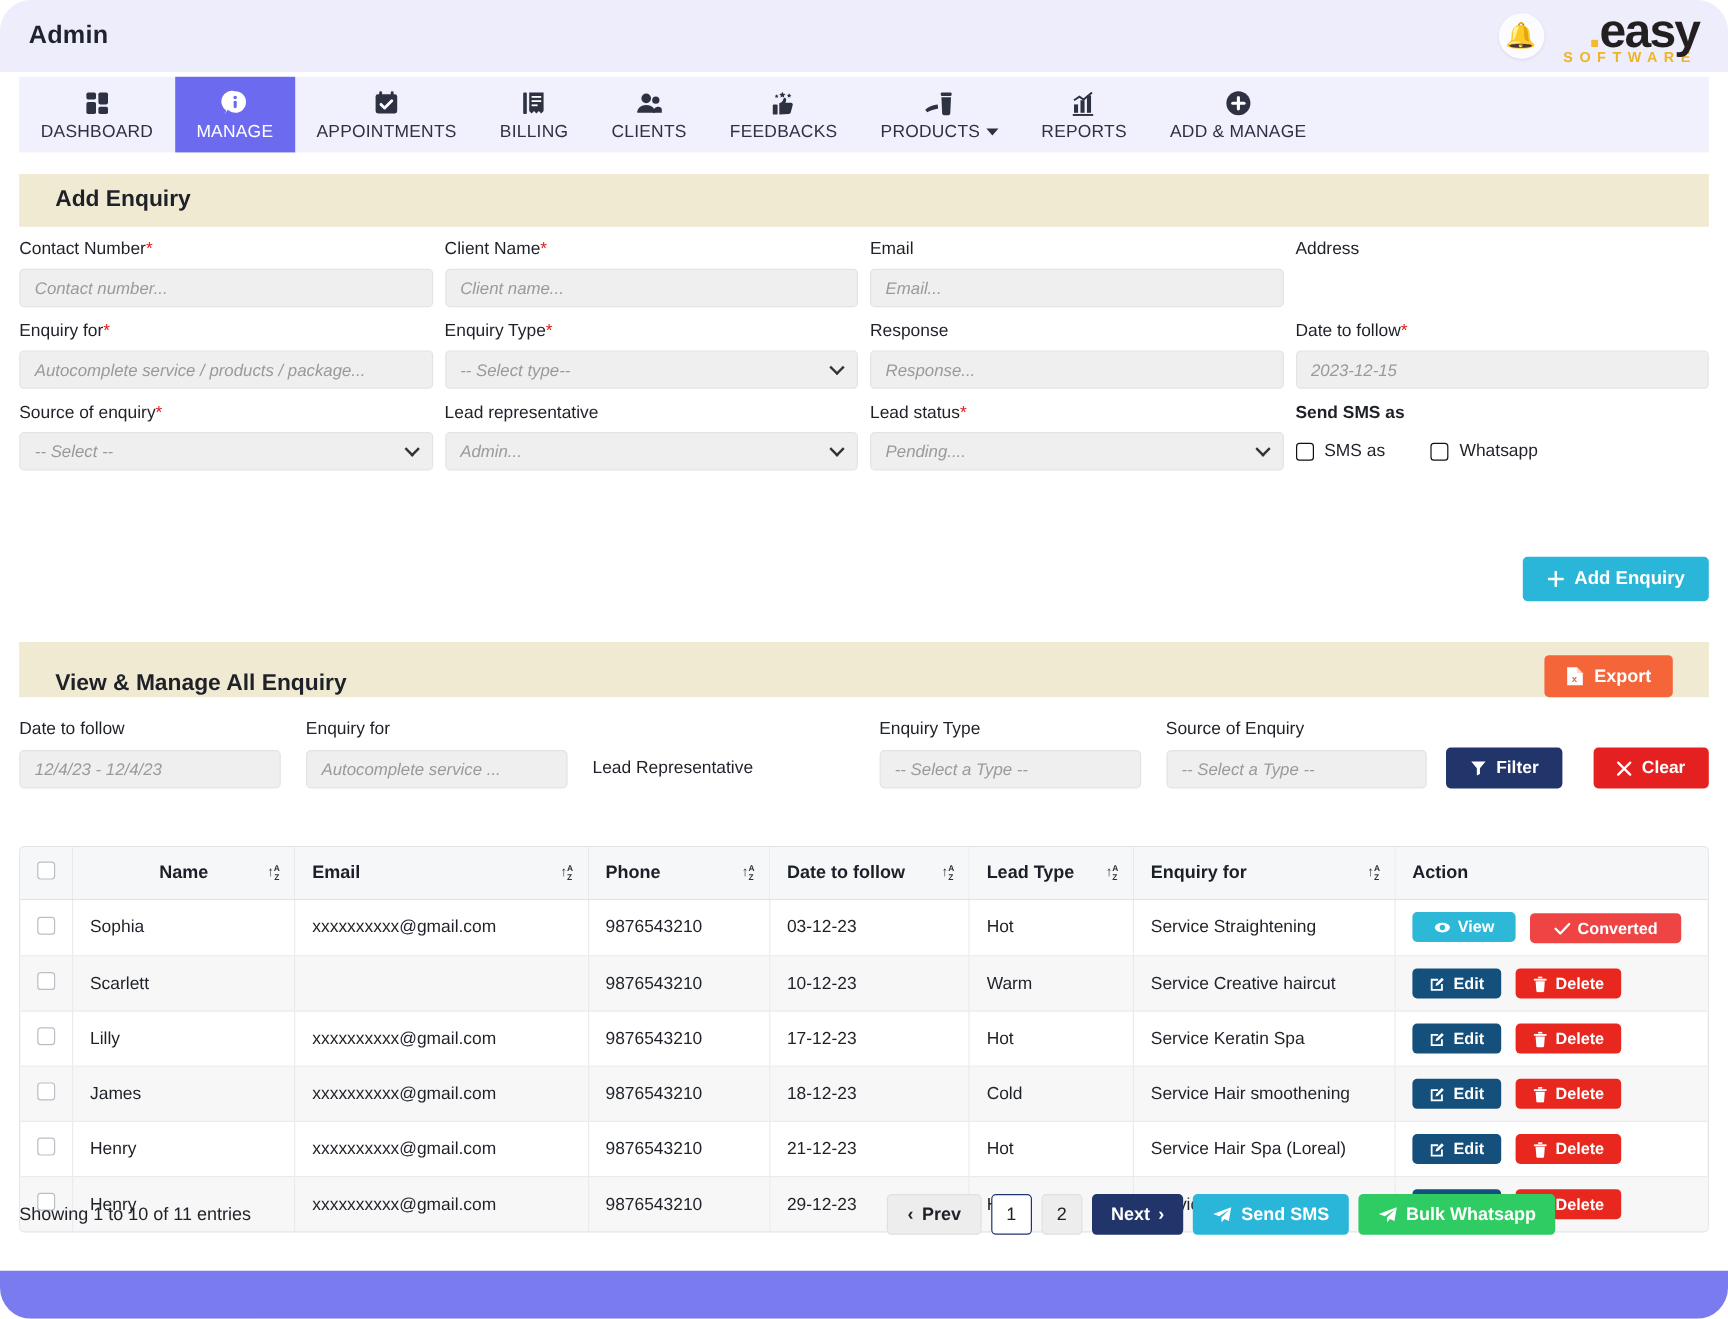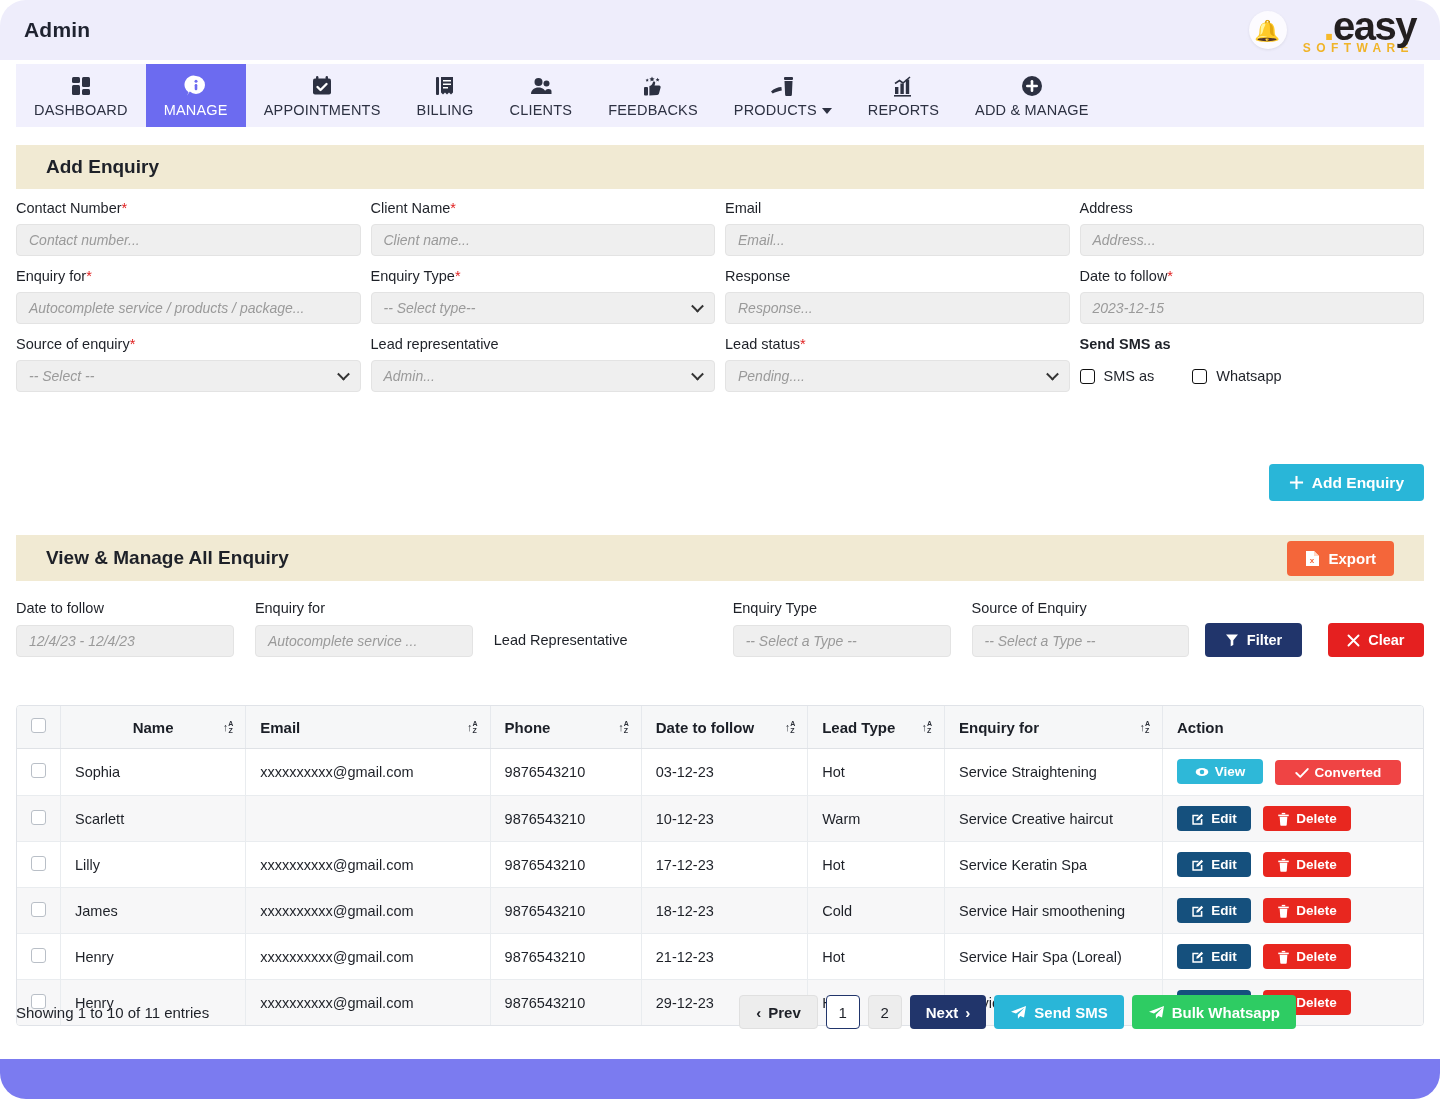--- a/index.html
+++ b/index.html
@@ -289,21 +289,20 @@
       <div class="fcol">
         <label class="flabel"><span>Client Name</span><span class="req">*</span></label>
         <div class="fctrl">Client name...</div>
       </div>
       <div class="fcol">
         <label class="flabel">Email</label>
         <div class="fctrl">Email...</div>
       </div>
       <div class="fcol">
         <label class="flabel">Address</label>
-        <div class="fctrl">Address...</div>
       </div>
     </div>
 
     <div class="frow">
       <div class="fcol">
         <label class="flabel"><span>Enquiry for</span><span class="req">*</span></label>
         <div class="fctrl">Autocomplete service / products / package...</div>
       </div>
       <div class="fcol">
         <label class="flabel"><span>Enquiry Type</span><span class="req">*</span></label>
@@ -363,21 +362,21 @@
   <div class="btn btn-addenq">
     <span>
       <svg width="15" height="15" viewBox="0 0 16 16">
           <rect x="6.9" y="1" width="2.2" height="14" fill="#fff"></rect>
           <rect x="1" y="6.9" width="14" height="2.2" fill="#fff"></rect>
         </svg>
     </span>
     <span>Add Enquiry</span>
   </div>
 
-  <div class="section-head" style="top:535px; height:46px;">
+  <div class="section-head" style="top:535px; height:46px;align-items:flex-end;">
     <h2>View &amp; Manage All Enquiry</h2>
     <span class="spacer"></span>
     <div class="btn btn-export">
       <span>
         <svg width="15" height="17" viewBox="0 0 15 17">
             <path d="M1 1h8l5 5v10H1z" fill="#fff"></path>
             <path d="M9 1l5 5H9z" fill="#ffd7c6"></path>
             <text x="7" y="13" font-size="8" font-family="Liberation Sans, sans-serif" font-weight="bold" fill="#f4663a" text-anchor="middle">x</text>
           </svg>
       </span>

